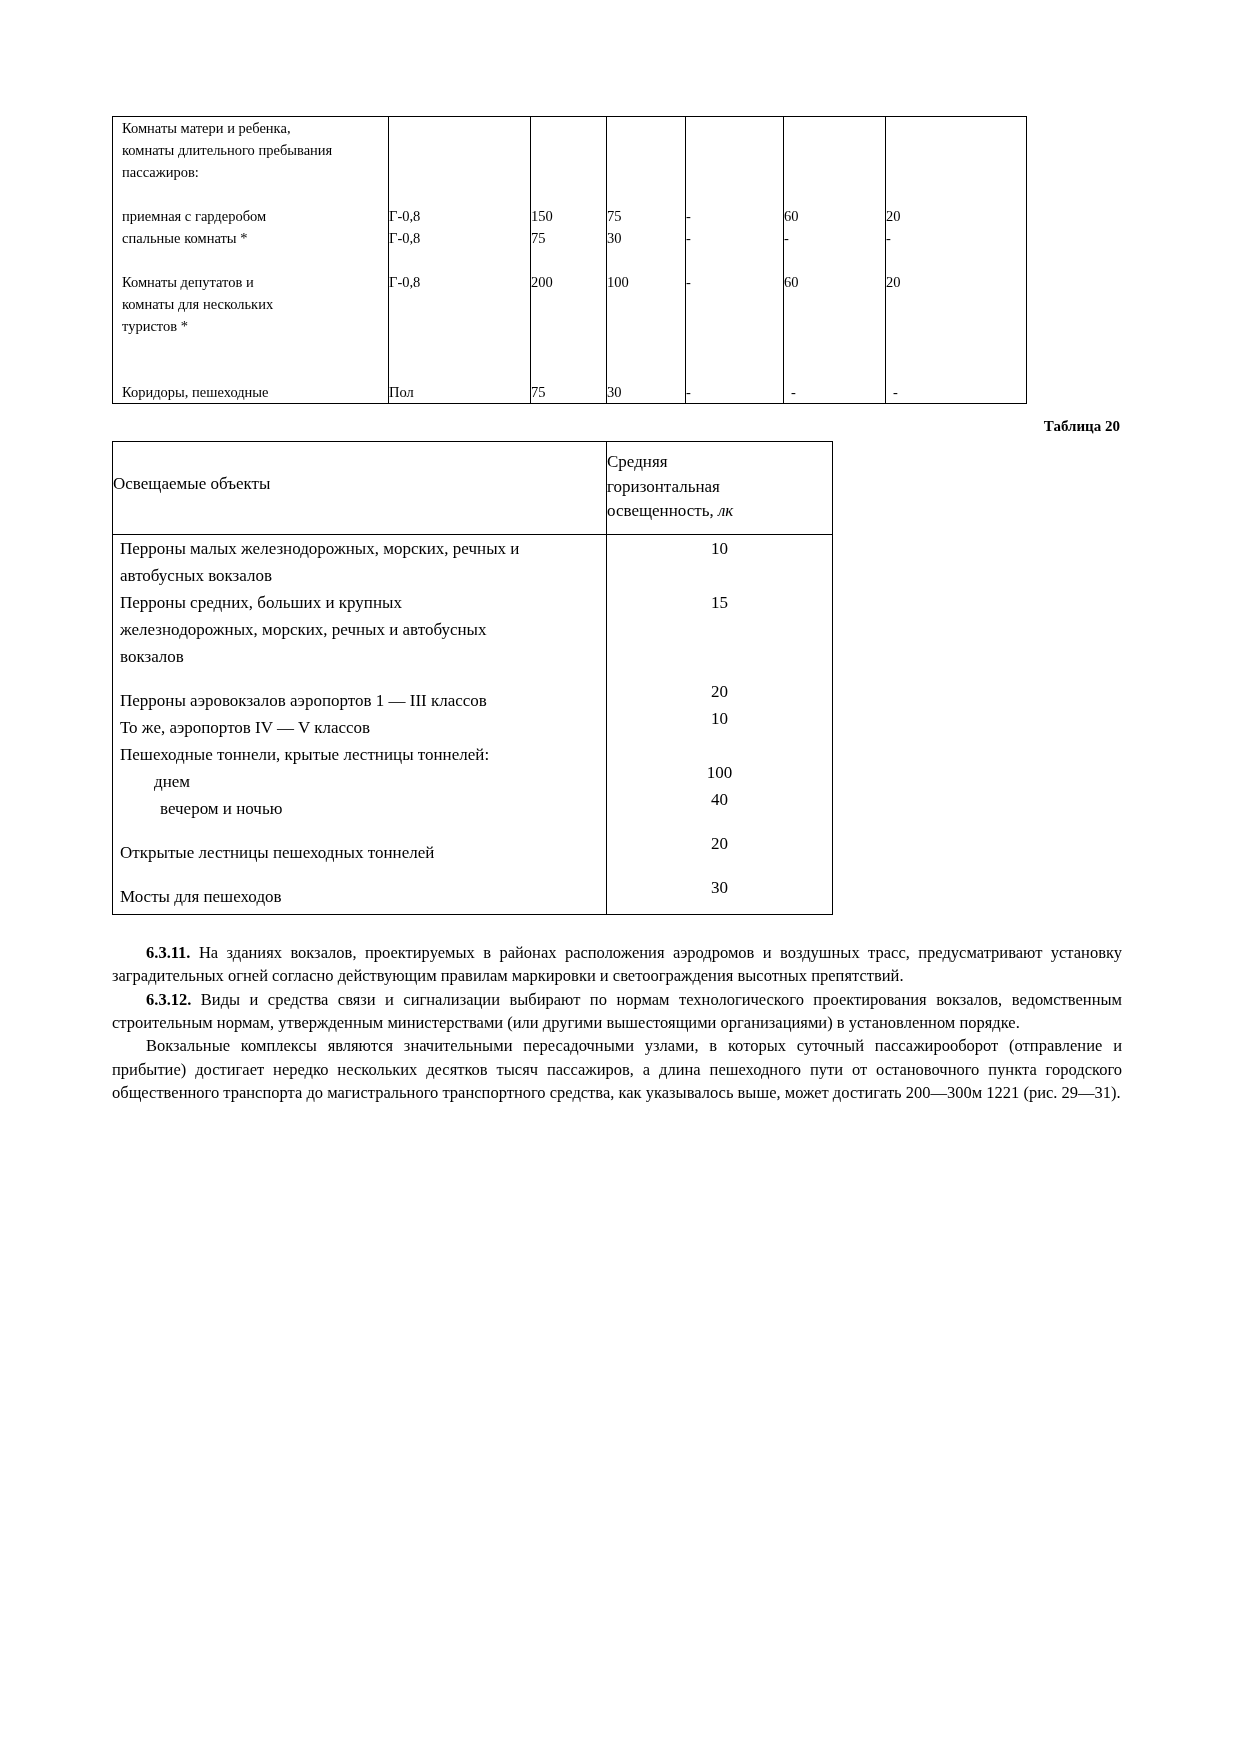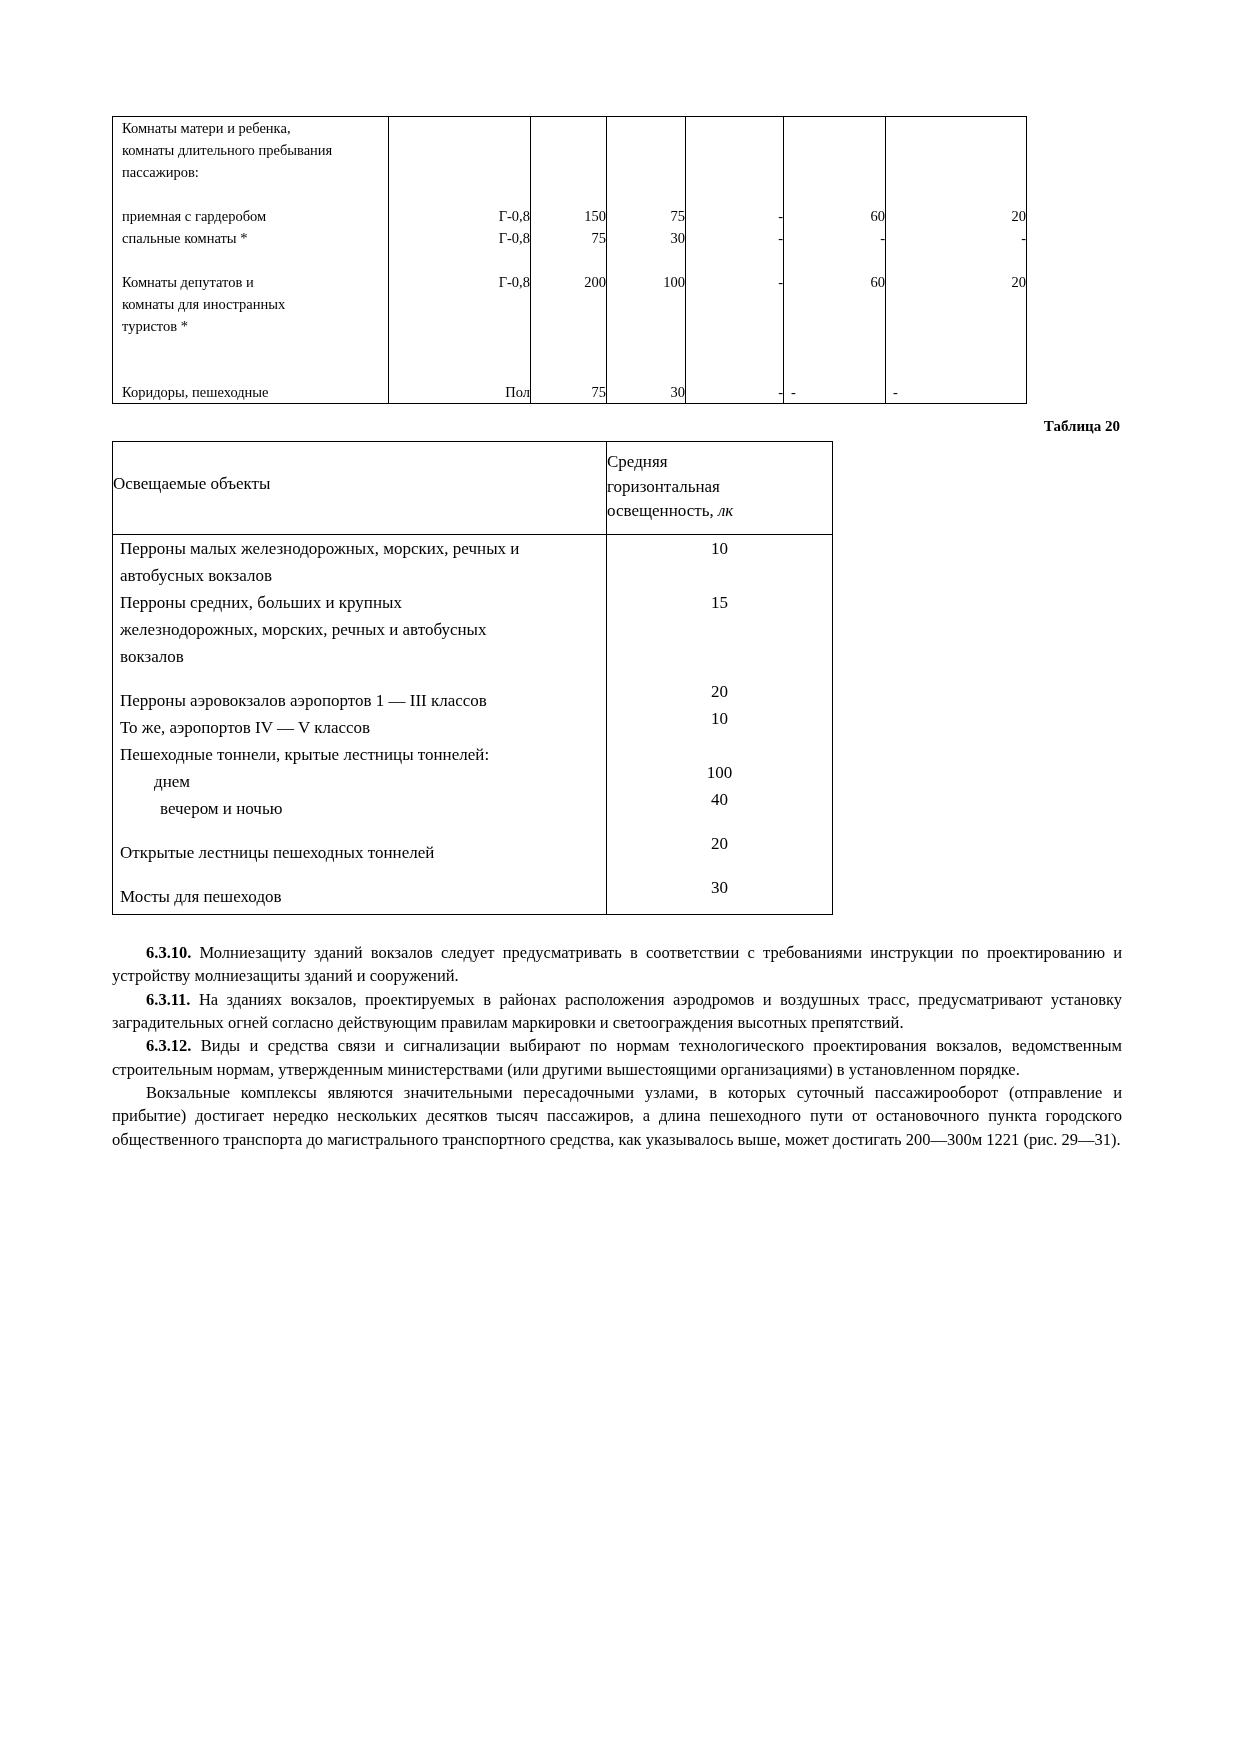--- a/index.html
+++ b/index.html
@@ -48,21 +48,21 @@
 
   .t19 .c-name   { width: 266px; }
   .t19 .c-plane  { width: 141px; }
   .t19 .c-n1     { width: 75px; }
   .t19 .c-n2     { width: 78px; }
   .t19 .c-n3     { width: 97px; }
   .t19 .c-n4     { width: 101px; }
   .t19 .c-n5     { width: 140px; }
 
   .t19 .pad-l { padding-left: 9px; }
-  .t19 .ctr   { text-align: right; }
+  .t19 .ctr   { text-align: left; }
   .t19 .lft   { text-align: left; padding-left: 7px; }
 
   .cellblock { display: block; }
   .ln { display: block; height: 22px; white-space: pre; }
   .ln.blank { height: 22px; }
 
   
   p.para {
     margin: 0;
     font-size: 16.5px;
@@ -202,21 +202,21 @@
             <span class="ln">-</span>
           </span>
         </td>
       </tr>
 
       <tr>
         <td class="c-name pad-l">
           <span class="cellblock">
             <span class="ln blank"></span>
             <span class="ln">Комнаты депутатов и</span>
-            <span class="ln">комнаты для иностранных</span>
+            <span class="ln">комнаты для нескольких</span>
             <span class="ln">туристов *</span>
             <span class="ln blank"></span>
           </span>
         </td>
         <td class="c-plane ctr">
           <span class="cellblock">
             <span class="ln blank"></span>
             <span class="ln">Г-0,8</span>
           </span>
         </td>
@@ -350,20 +350,19 @@
           <span class="spacer"></span>
           <span class="ln" style="height:27px">20</span>
           <span class="spacer"></span>
           <span class="ln" style="height:27px">30</span>
         </td>
       </tr>
     </tbody>
       </table>
 
     <div class="body-block">
-      <p class="para"><span class="indent-first"></span><span class="num">6.3.10.</span> <span>Молниезащиту зданий вокзалов следует предусматривать в соответствии с требованиями инструкции  по  проектированию и устройству молниезащиты зданий и сооружений.</span></p>
       <p class="para"><span class="indent-first"></span><span class="num">6.3.11.</span> <span>На зданиях  вокзалов,  проектируемых в районах расположения аэродромов и воздушных трасс, предусматривают установку заградительных огней согласно действующим правилам маркировки и светоограждения высотных препятствий.</span></p>
       <p class="para"><span class="indent-first"></span><span class="num">6.3.12.</span> <span>Виды и средства связи и сигнализации выбирают по нормам  технологического проектирования вокзалов,    ведомственным строительным нормам, утвержденным министерствами    (или      другими вышестоящими организациями) в установленном порядке.</span></p>
       <p class="para"><span class="indent-first"></span><span>Вокзальные комплексы являются значительными   пересадочными   узлами,   в которых суточный пассажирооборот  (отправление и прибытие) достигает нередко нескольких десятков тысяч пассажиров, а длина пешеходного пути от остановочного пункта городского общественного транспорта до магистрального транспортного средства, как указывалось выше, может достигать 200—300м 1221 (рис. 29—31).</span></p>
     </div>
 
   </div>
 </div>
 
 </body></html>

